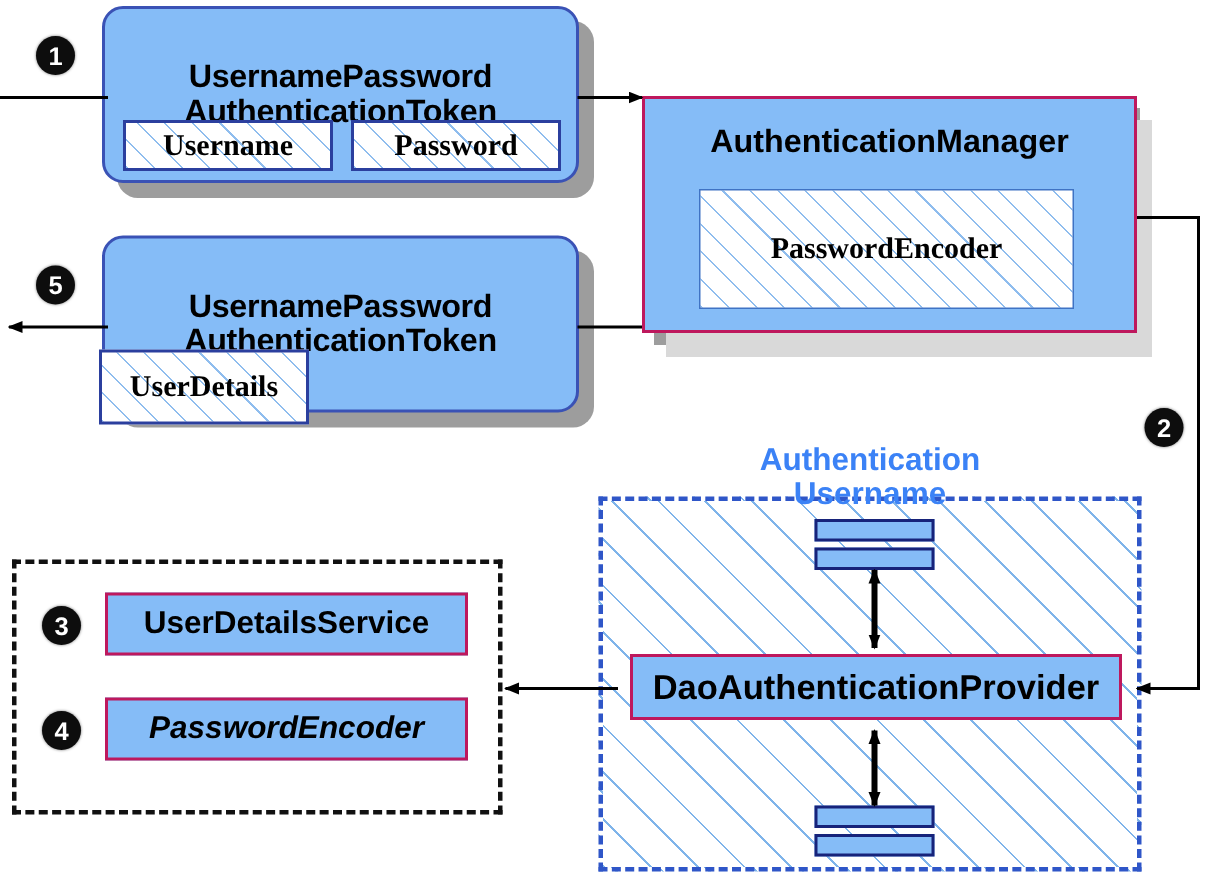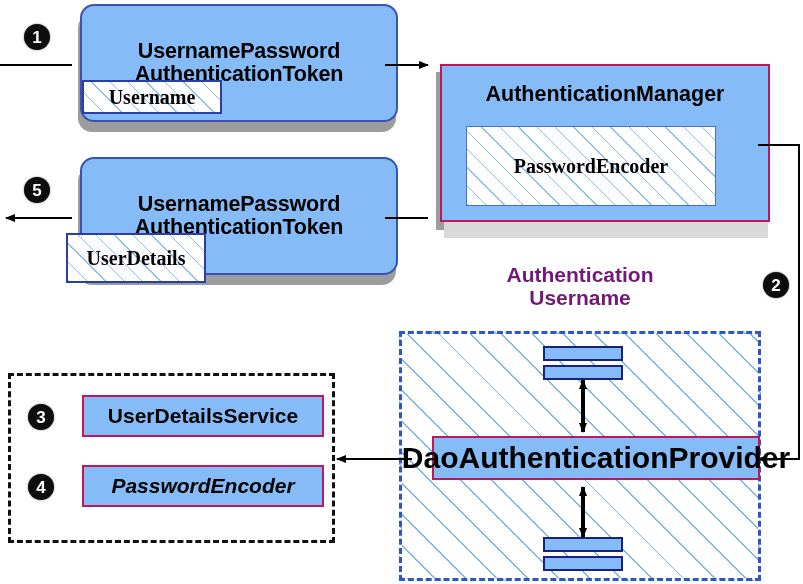--- a/index.html
+++ b/index.html
@@ -28,21 +28,20 @@
     background:#85bcf7;
     border:2px solid #be185d;
     box-sizing:border-box;
     display:flex;
     flex-direction:column;
     align-items:center;
     justify-content:center;
     color:#000000;
     font-weight:bold;
     z-index:3;
-    margin-left:12px;
   }
   .node.round{border-radius:14px;border-color:#3a52b5;}
 
   .title-2l{
     line-height:1.06;
     text-align:center;
     font-size:21.5px;
     letter-spacing:-0.2px;
   }
 
@@ -98,22 +97,23 @@
   
   #wires{position:absolute;left:0;top:0;width:803px;height:584px;z-index:6;}
 
   
   .section-label{
     position:absolute;
     text-align:center;
     font-weight:bold;
     font-size:21px;
     line-height:1.1;
-    color:#701a75;
+    color:#3b82f6;
     z-index:5;
+    margin-top:32px;
   }
 
   
   .minibar{
     position:absolute;
     background:#85bcf7;
     border:2px solid #17237a;
     box-sizing:border-box;
     z-index:4;
   }
@@ -152,20 +152,23 @@
   <div class="shadow" style="left:78px;top:14px;width:318px;height:118px;border-radius:14px;"></div>
   <div class="node round" style="left:68px;top:4px;width:318px;height:118px;">
     <div class="title-2l">
       <div>UsernamePassword</div>
       <div>AuthenticationToken</div>
     </div>
   </div>
   <div class="subbox hatch" style="left:82px;top:80px;width:140px;height:34px;">
     <span>Username</span>
   </div>
+  <div class="subbox hatch" style="left:234px;top:80px;width:140px;height:34px;">
+    <span>Password</span>
+  </div>
   <div class="badge" style="left:24px;top:24px;">
     <span>1</span>
   </div>
 
   <div class="shadow" style="left:436px;top:72px;width:324px;height:158px;"></div>
   <div class="shadow light" style="left:444px;top:80px;width:324px;height:158px;"></div>
   <div class="node" style="left:428px;top:64px;width:330px;height:158px;justify-content:flex-start;padding-top:16px;">
     <div style="font-size:21.5px;">AuthenticationManager</div>
   </div>
   <div class="subbox hatch" style="left:466px;top:126px;width:250px;height:80px;border-width:1px;border-color:#3f73c4;">
@@ -197,21 +200,21 @@
   <div class="dashbox blue hatch-strong" style="left:399px;top:331px;width:362px;height:250px;"></div>
 
   <div>
     <div class="minibar" style="left:543px;top:346px;width:80px;height:15px;"></div>
     <div class="minibar" style="left:543px;top:365px;width:80px;height:15px;"></div>
   </div>
 
   <div class="shadow" style="left:412px;top:444px;width:330px;height:44px;"></div>
   <div class="shadow light" style="left:420px;top:452px;width:330px;height:44px;"></div>
   <div class="node" style="left:420px;top:436px;width:328px;height:44px;">
-    <div style="font-size:30px;">DaoAuthenticationProvider</div>
+    <div style="font-size:23px;">DaoAuthenticationProvider</div>
   </div>
 
   <div>
     <div class="minibar" style="left:543px;top:537px;width:80px;height:15px;"></div>
     <div class="minibar" style="left:543px;top:556px;width:80px;height:15px;"></div>
   </div>
 
   <div class="dashbox black" style="left:8px;top:373px;width:327px;height:170px;"></div>
 
   <div class="shadow" style="left:62px;top:403px;width:242px;height:42px;"></div>

